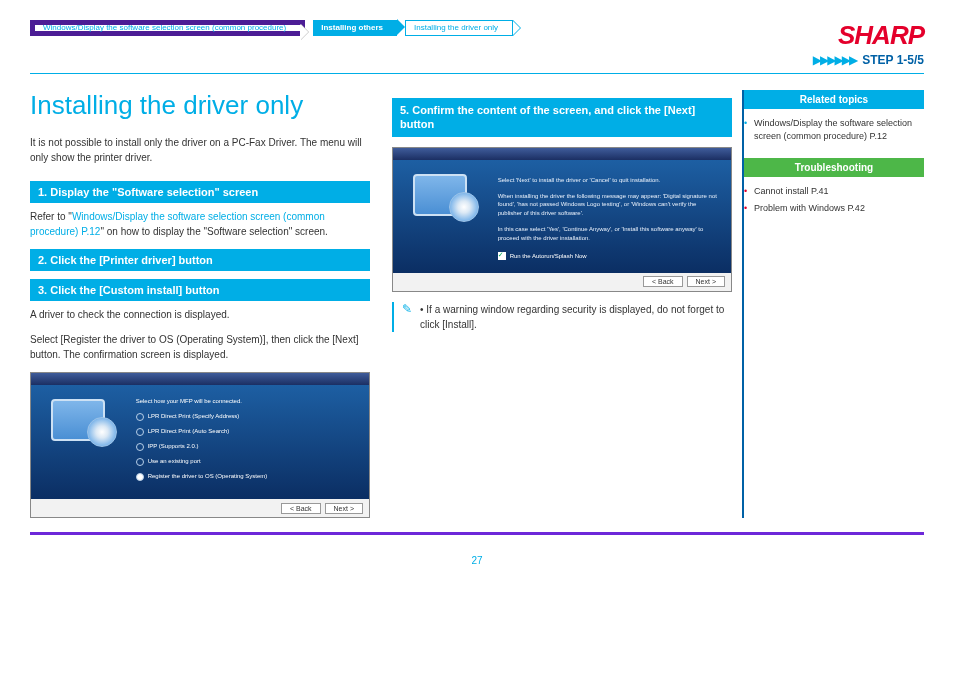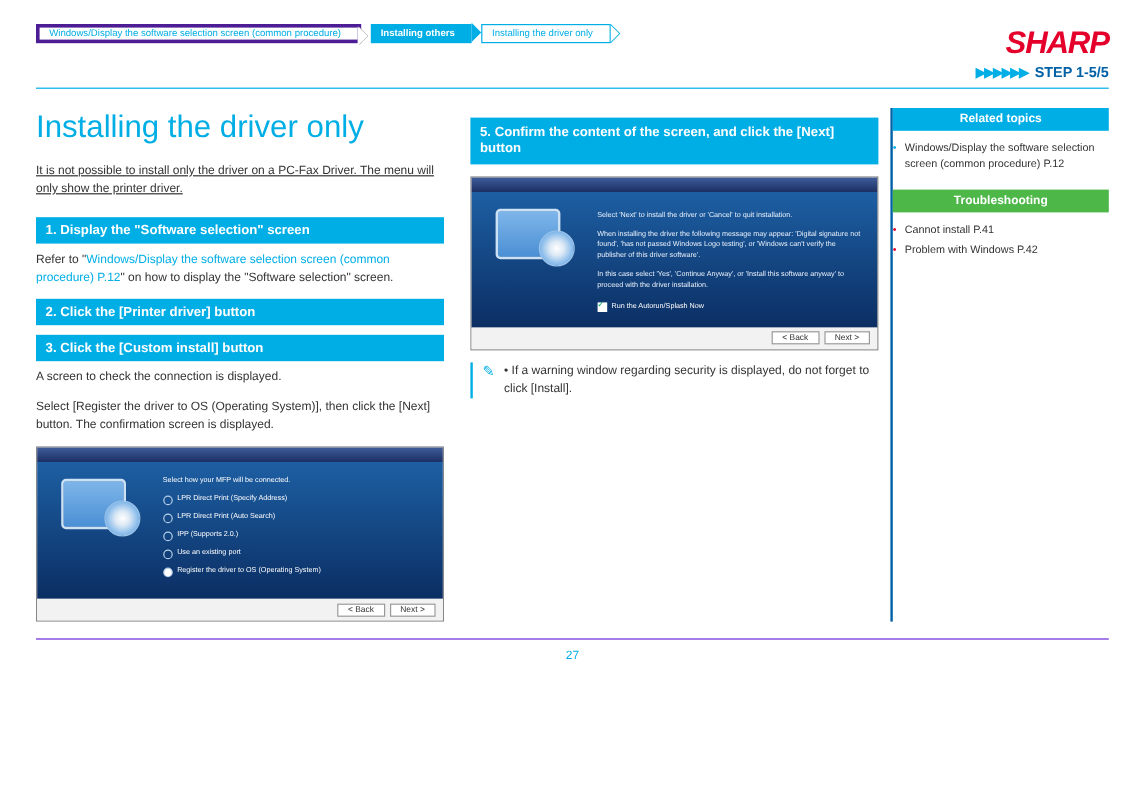--- a/index.html
+++ b/index.html
@@ -3,21 +3,21 @@
 <meta charset="utf-8">
 <style>
   * { box-sizing: border-box; margin: 0; padding: 0; }
   body { font-family: "Segoe UI", Arial, sans-serif; color: #333; background: #fff; width: 954px; }
   .page { padding: 20px 30px 10px 30px; }
 
   
   .header { display: flex; justify-content: space-between; align-items: flex-start; margin-bottom: 6px; }
   .breadcrumbs { display: flex; gap: 8px; flex-wrap: wrap; }
   .crumb { position: relative; font-size: 8px; padding: 3px 14px 3px 8px; height: 16px; line-height: 10px; display:flex; align-items:center;}
-  .crumb-grey { color:#00aee6; border:3px solid #4c1d95; }
+  .crumb-grey { color:#00aee6; border:5px solid #4c1d95; }
   .crumb-grey::after {
     content:""; position:absolute; right:-8px; top:-1px; width:0;height:0;
     border-top:8px solid transparent; border-bottom:8px solid transparent; border-left:8px solid #fff;
   }
   .crumb-grey::before {  }
   .arrow-outline { position:absolute; right:-9px; top:-1px; width:0;height:0;
     border-top:8px solid transparent; border-bottom:8px solid transparent; border-left:8px solid #bdbdbd;}
   .arrow-inner { position:absolute; right:-7.5px; top:-0px; width:0;height:0;
     border-top:7px solid transparent; border-bottom:7px solid transparent; border-left:7px solid #fff;}
 
@@ -35,21 +35,21 @@
   .step  { color:#0061a6; font-weight:bold; font-size:12px;}
 
   .hr { height:1px; background:#00aee6; margin: 4px 0 16px 0; }
 
   .main { display:flex; gap: 0; }
   .content { display:flex; gap:22px; flex:1; }
   .col { width: 340px; }
   .col2 { width: 340px; }
 
   h1 { color:#00aee6; font-weight:500; font-size:26px; margin-bottom:14px; }
-  .intro { font-size:10px; line-height:1.5; margin-bottom:16px;text-decoration:underline; }
+  .intro { font-size:10px; line-height:1.5; margin-bottom:16px; }
 
   .step-bar { background:#00aee6; color:#fff; font-size:11px; font-weight:bold; padding:5px 8px; margin:8px 0 6px 0; }
   .step-bar.tall { line-height:1.3; }
   .body-text { font-size:10px; line-height:1.5; margin:6px 0 10px 0; }
   .body-text a, .link { color:#00aee6; text-decoration:none; }
 
   .installer { border:1px solid #888; width:100%; padding:0; background:#fff; }
   .installer .titlebar { height:12px; background:linear-gradient(#3f5c9a,#1b2f63); }
   .installer .body { display:flex; background:linear-gradient(180deg,#1d5fa3 0%, #0b2e63 100%); }
   .installer .left { width:28%; padding:10px 6px; }
@@ -77,21 +77,21 @@
 
   
   .sidebar { width:190px; border-left:2px solid #0061a6; margin-left:10px;}
   .sb-head  { background:#00aee6; color:#fff; font-size:10px; text-align:center; padding:4px; font-weight:bold;}
   .sb-head.green { background:#4db748; }
   .sb-list { list-style:none; padding:6px 0 14px 0;}
   .sb-list li { font-size:9px; color:#333; line-height:1.4; padding:2px 0 2px 10px; position:relative; }
   .sb-list li::before { content:"•"; color:#00aee6; position:absolute; left:0;}
   .sb-list.green li::before { color:#e4002b; }
 
-  .page-no { text-align:center; color:#00aee6; font-size:10px; margin-top:14px; padding-top:8px; border-top:1px solid #6d28d9;}
+  .page-no { text-align:center; color:#00aee6; font-size:10px; margin-top:14px; padding-top:20px; border-top:3px solid #6d28d9;}
 </style>
 </head>
 <body>
 
 <div class="page">
   <div class="header">
     <div class="breadcrumbs">
       <div class="crumb crumb-grey">
         <span>Windows/Display the software selection screen (common procedure)</span>
         <span class="arrow-outline"></span>
@@ -125,21 +125,21 @@
         <p class="intro">It is not possible to install only the driver on a PC-Fax Driver. The menu will only show the printer driver.</p>
 
         <div class="step-bar">1.   Display the "Software selection" screen</div>
         <p class="body-text">
           <span>Refer to "</span><a href="#" class="link">Windows/Display the software selection screen (common procedure) P.12</a><span>" on how to display the "Software selection" screen.</span>
         </p>
 
         <div class="step-bar">2.   Click the [Printer driver] button</div>
 
         <div class="step-bar">3.   Click the [Custom install] button</div>
-        <p class="body-text">A screen to check the connection is displayed.</p>
+        <p class="body-text">A driver to check the connection is displayed.</p>
 
         <p class="body-text">Select [Register the driver to OS (Operating System)], then click the [Next] button. The confirmation screen is displayed.</p>
 
         <div class="installer">
           <div class="titlebar"></div>
           <div class="body">
             <div class="left">
                 <div class="monitor">
                   <div class="disc"></div>
                 </div>

